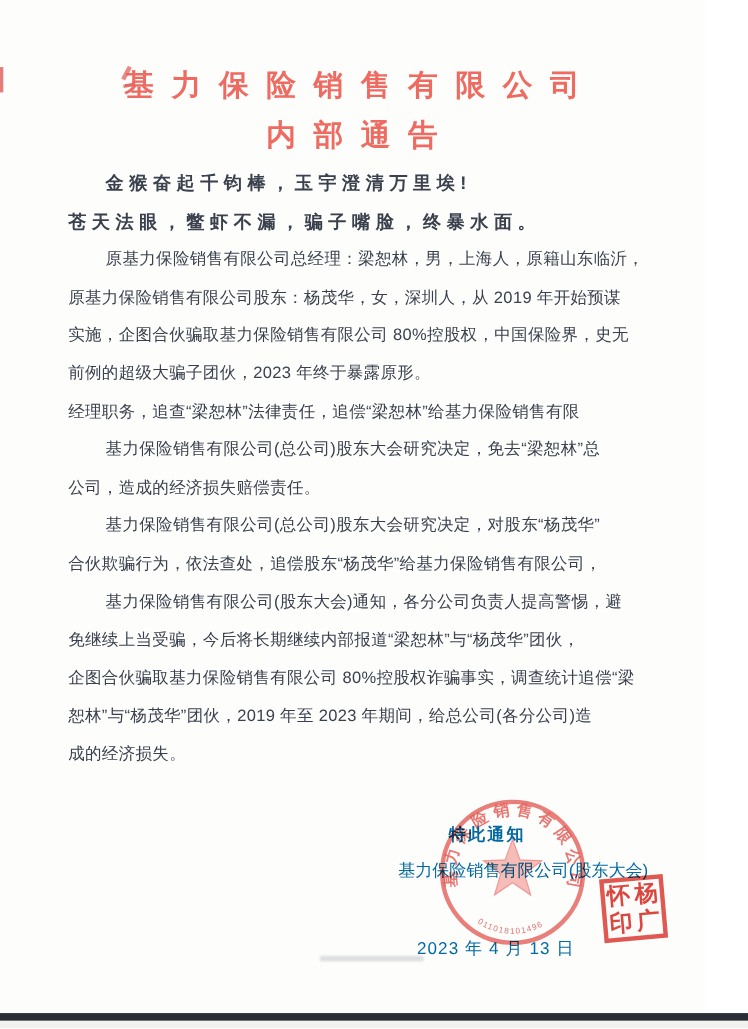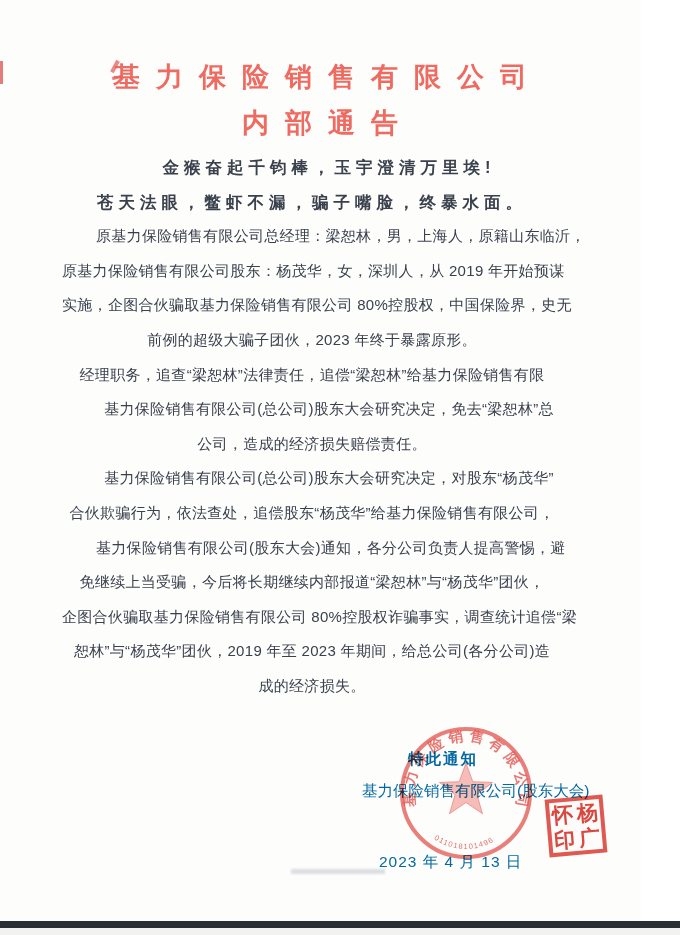--- a/index.html
+++ b/index.html
@@ -16,21 +16,20 @@
     position:absolute;left:-12px;width:680px;text-align:center;
     color:#ee6b62;font-weight:700;white-space:nowrap;
   }
   .title1{top:59px;font-size:27px;letter-spacing:16px;}
   .title2{top:105px;font-size:27px;letter-spacing:16px;}
 
   
   .textblock{
     position:absolute;left:62px;top:150px;width:500px;
     color:#3a414d;
-    text-align:center;
   }
   .line{
     height:34.6px;line-height:34.6px;font-size:15px;
     letter-spacing:0.3px;white-space:nowrap;
   }
   .line.motto{font-weight:700;font-size:16.5px;letter-spacing:5px;}
   .line.indent{text-indent:34px;}
 
   
   .sig{position:absolute;color:#0369a1;font-size:15.5px;white-space:nowrap;}

